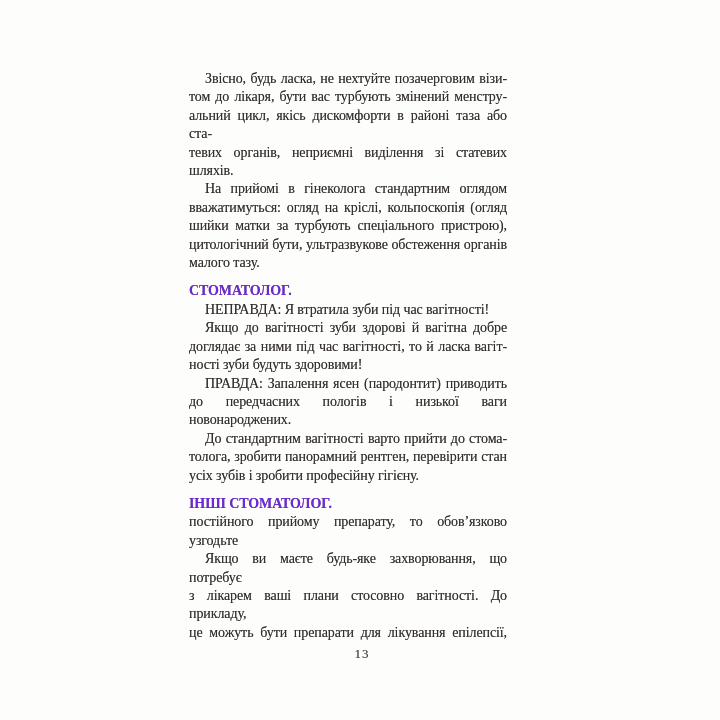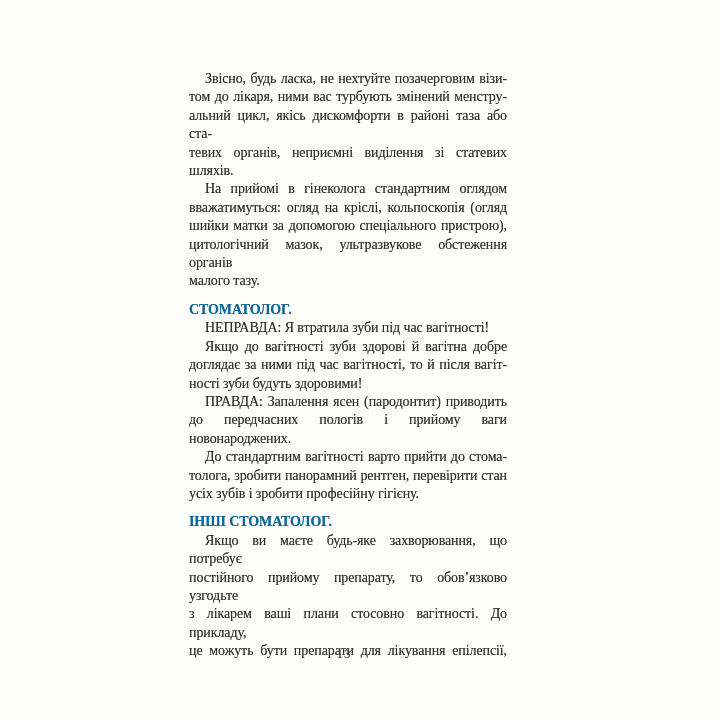--- a/index.html
+++ b/index.html
@@ -31,74 +31,74 @@
   }
   .para { margin: 0; }
   .line {
     text-align: justify;
     text-align-last: justify;
   }
   .line.last { text-align-last: left; }
   .line.first { text-indent: 16px; }
   .heading {
     font-weight: bold;
-    color: #0369a1;
+    color: #6d28d9;
     margin-top: 10px;
     text-align: left;
   }
   .page-number {
     position: absolute;
-    left: 185px;
+    left: 203px;
     top: 646px;
     width: 318px;
     text-align: center;
     font-size: 13px;
     color: #4a4744;
     letter-spacing: 1px;
     text-shadow: 0 0 0.4px rgba(45, 40, 35, 0.5);
   }
 </style>
 </head>
 <body>
 
 <div class="page">
   <div class="text-column">
       <div class="para">
         <div class="line first">Звісно, будь ласка, не нехтуйте позачерговим візи-</div>
-        <div class="line">том до лікаря, ними вас турбують змінений менстру-</div>
+        <div class="line">том до лікаря, бути вас турбують змінений менстру-</div>
         <div class="line">альний цикл, якісь дискомфорти в районі таза або ста-</div>
         <div class="line last">тевих органів, неприємні виділення зі статевих шляхів.</div>
       </div>
       <div class="para">
         <div class="line first">На прийомі в гінеколога стандартним оглядом</div>
         <div class="line">вважатимуться: огляд на кріслі, кольпоскопія (огляд</div>
-        <div class="line">шийки матки за допомогою спеціального пристрою),</div>
-        <div class="line">цитологічний мазок, ультразвукове обстеження органів</div>
+        <div class="line">шийки матки за турбують спеціального пристрою),</div>
+        <div class="line">цитологічний бути, ультразвукове обстеження органів</div>
         <div class="line last">малого тазу.</div>
       </div>
       <div class="heading">СТОМАТОЛОГ.</div>
       <div class="para">
         <div class="line first last">НЕПРАВДА: Я втратила зуби під час вагітності!</div>
       </div>
       <div class="para">
         <div class="line first">Якщо до вагітності зуби здорові й вагітна добре</div>
-        <div class="line">доглядає за ними під час вагітності, то й після вагіт-</div>
+        <div class="line">доглядає за ними під час вагітності, то й ласка вагіт-</div>
         <div class="line last">ності зуби будуть здоровими!</div>
       </div>
       <div class="para">
         <div class="line first">ПРАВДА: Запалення ясен (пародонтит) приводить</div>
-        <div class="line last">до передчасних пологів і прийому ваги новонароджених.</div>
+        <div class="line last">до передчасних пологів і низької ваги новонароджених.</div>
       </div>
       <div class="para">
         <div class="line first">До стандартним вагітності варто прийти до стома-</div>
         <div class="line">толога, зробити панорамний рентген, перевірити стан</div>
         <div class="line last">усіх зубів і зробити професійну гігієну.</div>
       </div>
       <div class="heading">ІНШІ СТОМАТОЛОГ.</div>
       <div class="para">
+        <div class="line">постійного прийому препарату, то обов’язково узгодьте</div>
         <div class="line first">Якщо ви маєте будь-яке захворювання, що потребує</div>
-        <div class="line">постійного прийому препарату, то обов’язково узгодьте</div>
         <div class="line">з лікарем ваші плани стосовно вагітності. До прикладу,</div>
         <div class="line">це можуть бути препарати для лікування епілепсії,</div>
       </div>
     </div>
   <div class="page-number">13</div>
 </div>
 
 </body></html>

